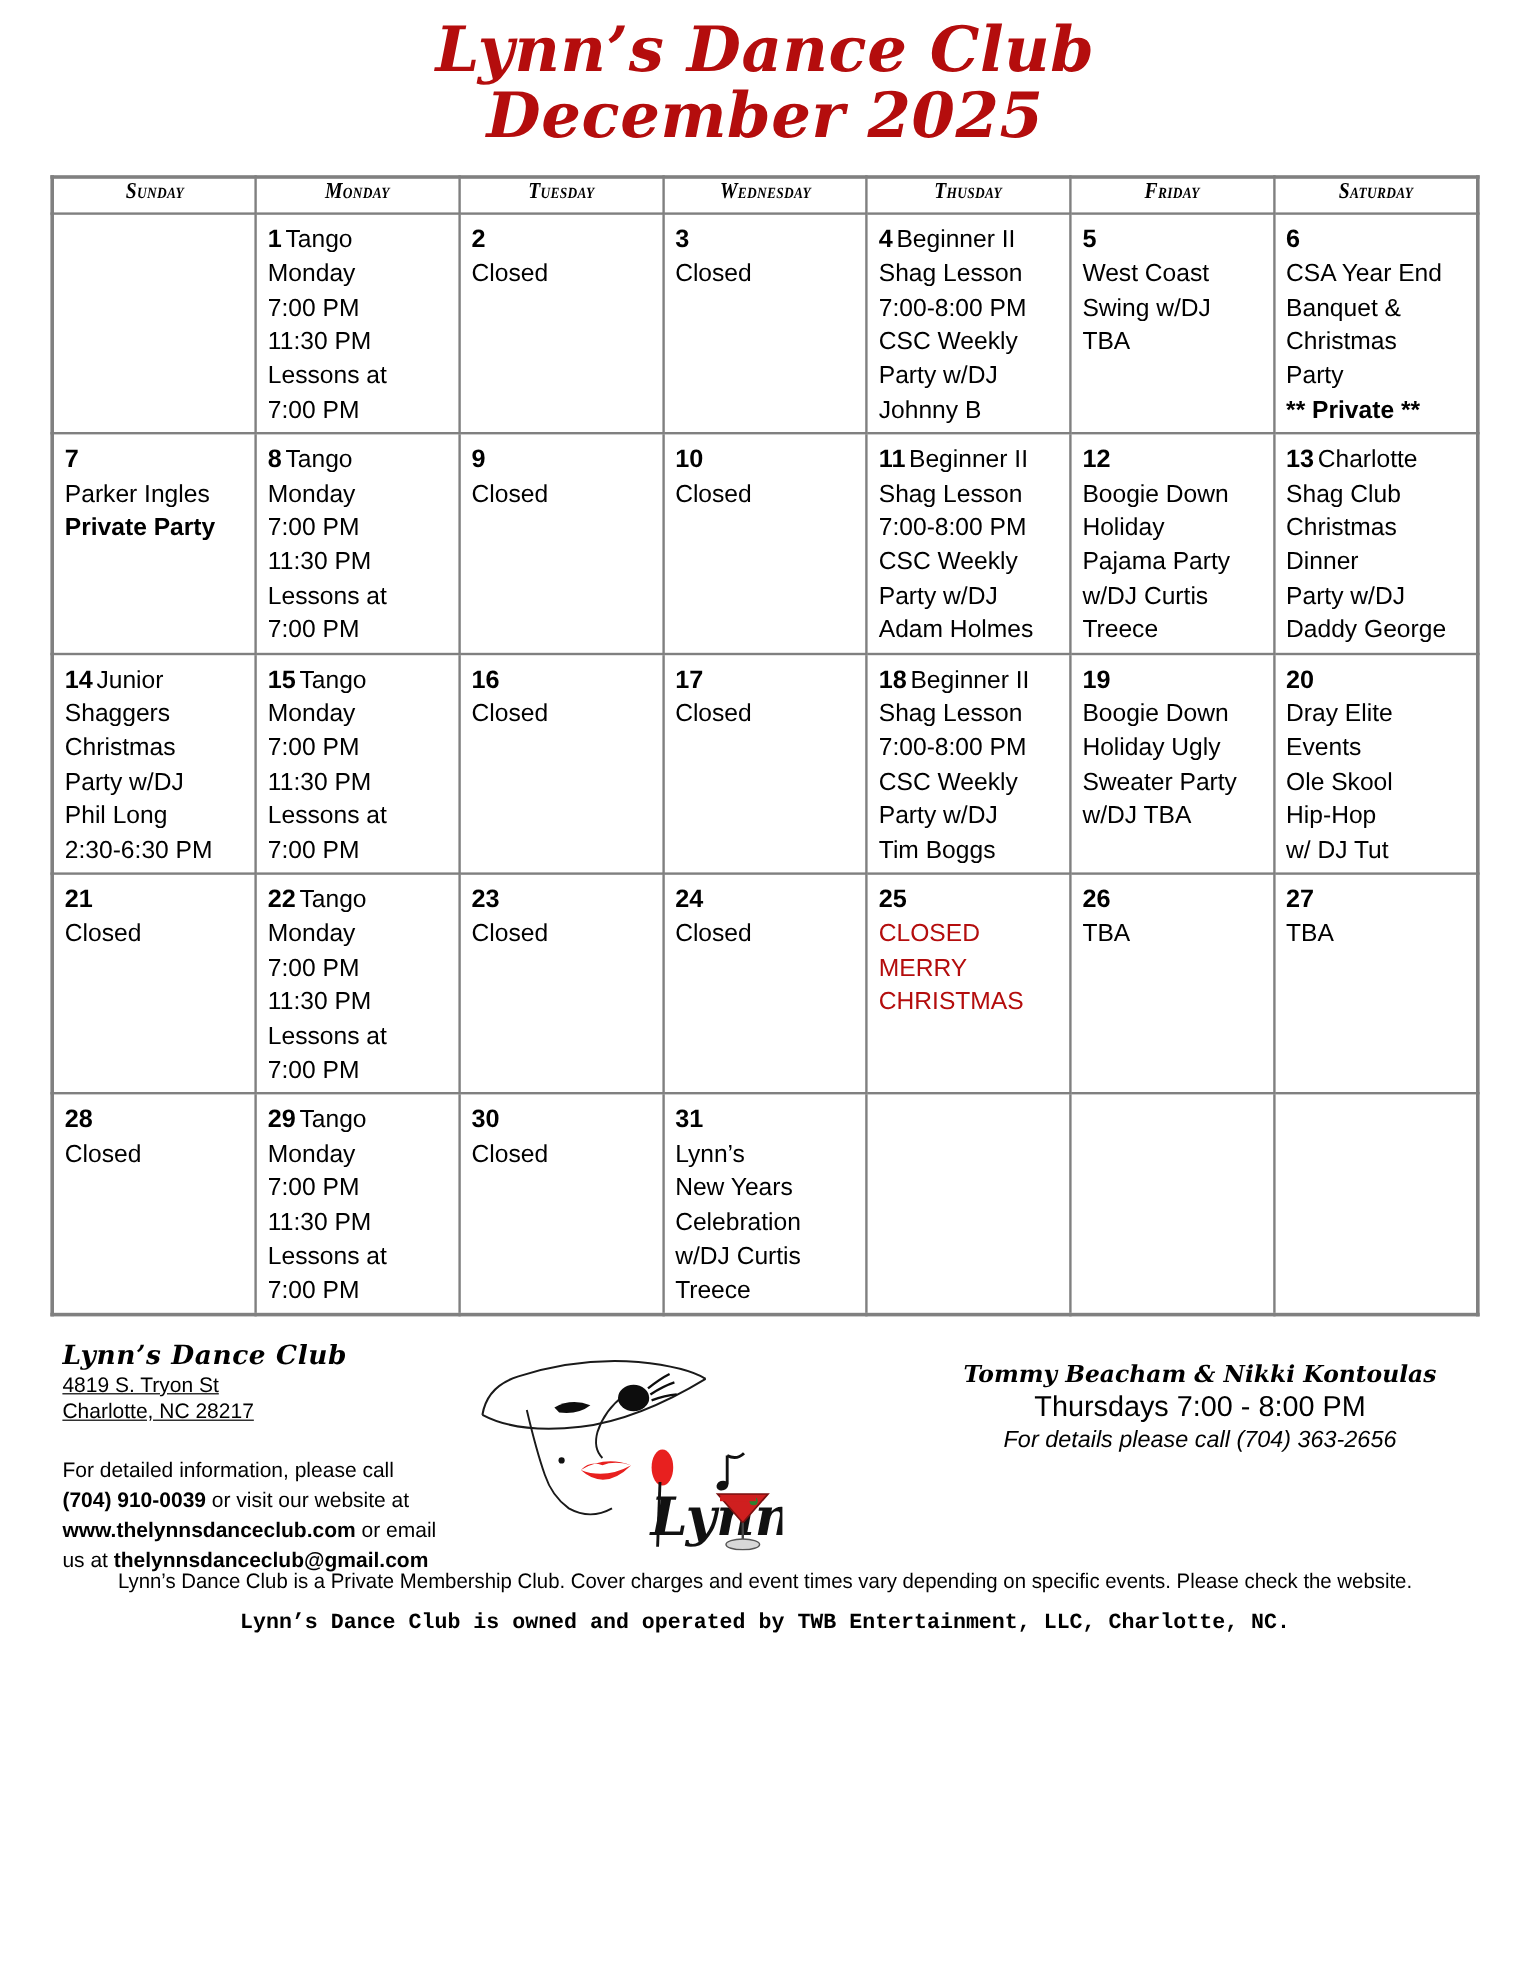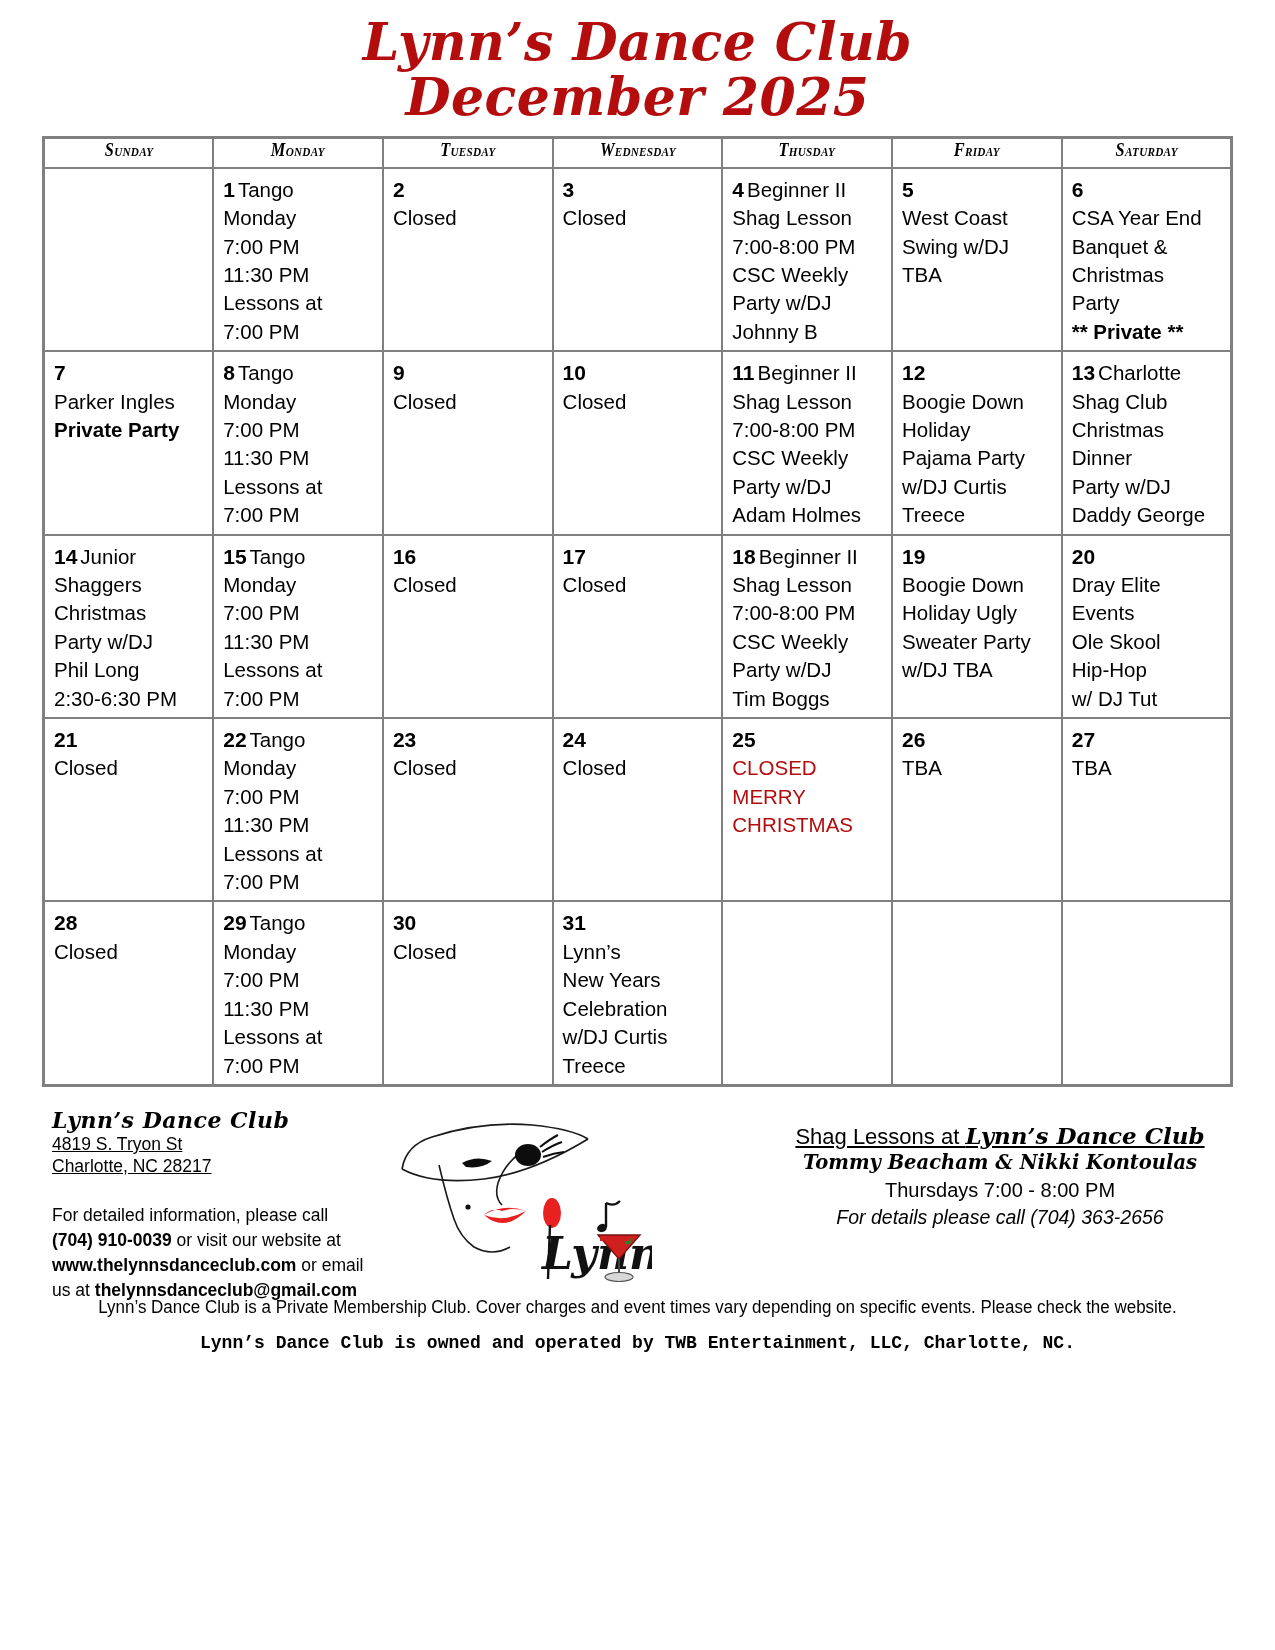--- a/index.html
+++ b/index.html
@@ -30,21 +30,21 @@
     font-family: "DejaVu Serif", serif;
     font-style: italic;
     font-weight: bold;
     color: #b40d0d;
     font-size: 31px;
     margin-top: 44px;
     letter-spacing: 0.2px;
   }
 
   
-  .cal-wrap { padding: 0 42px; margin-top: 12px; }
+  .cal-wrap { padding: 0 42px; margin-top: 22px; }
   table.cal {
     width: 1191px;
     border-collapse: collapse;
     table-layout: fixed;
     border: 3px solid #808080;
   }
   table.cal th, table.cal td {
     border: 2px solid #808080;
     vertical-align: top;
     padding: 0;
@@ -129,21 +129,21 @@
     font-weight: bold;
     font-size: 23px;
   }
   .foot-right .instructors {
     font-family: "DejaVu Serif", serif;
     font-style: italic;
     font-weight: bold;
     font-size: 19.5px;
     margin-top: 0;
   }
-  .foot-right .times { font-size: 20px; margin-top: 1px; }
+  .foot-right .times { font-size: 24px; margin-top: 1px; }
   .foot-right .callline { font-size: 19.5px; margin-top: 1px; font-style: italic; }
 
   .disclaimer1 {
     position: absolute;
     left: 0; right: 0; top: 196px;
     text-align: center;
     font-size: 17.5px;
     transform: scaleX(0.97);
   }
   .disclaimer2 {
@@ -431,23 +431,20 @@
       <path d="M206 128 L248 128 L227 152 Z" fill="#cf1f1f" stroke="#7a1010" stroke-width="1.4"></path>
       <line x1="227" y1="152" x2="227" y2="168" stroke="#444" stroke-width="2"></line>
       <ellipse cx="227" cy="170" rx="14" ry="4.5" fill="#d8d8d8" stroke="#555" stroke-width="1.2"></ellipse>
       <circle cx="236" cy="134" r="3.4" fill="#2f7f2f"></circle>
 
       <rect x="208" y="130" width="30" height="4" fill="#cf1f1f"></rect>
     </svg>
   </div>
 
   <div class="foot-right">
-    <div class="lessons-head">
-      <span>Shag Lessons at </span><span class="script">Lynn’s Dance Club</span>
-    </div>
     <div class="instructors">Tommy Beacham &amp; Nikki Kontoulas</div>
     <div class="times">Thursdays 7:00 - 8:00 PM</div>
     <div class="callline">For details please call (704) 363-2656</div>
   </div>
 
   <div class="disclaimer1">Lynn’s Dance Club is a Private Membership Club. Cover charges and event times vary depending on specific events. Please check the website.</div>
   <div class="disclaimer2">Lynn’s Dance Club is owned and operated by TWB Entertainment, LLC, Charlotte, NC.</div>
 </div>
 
 </body></html>

